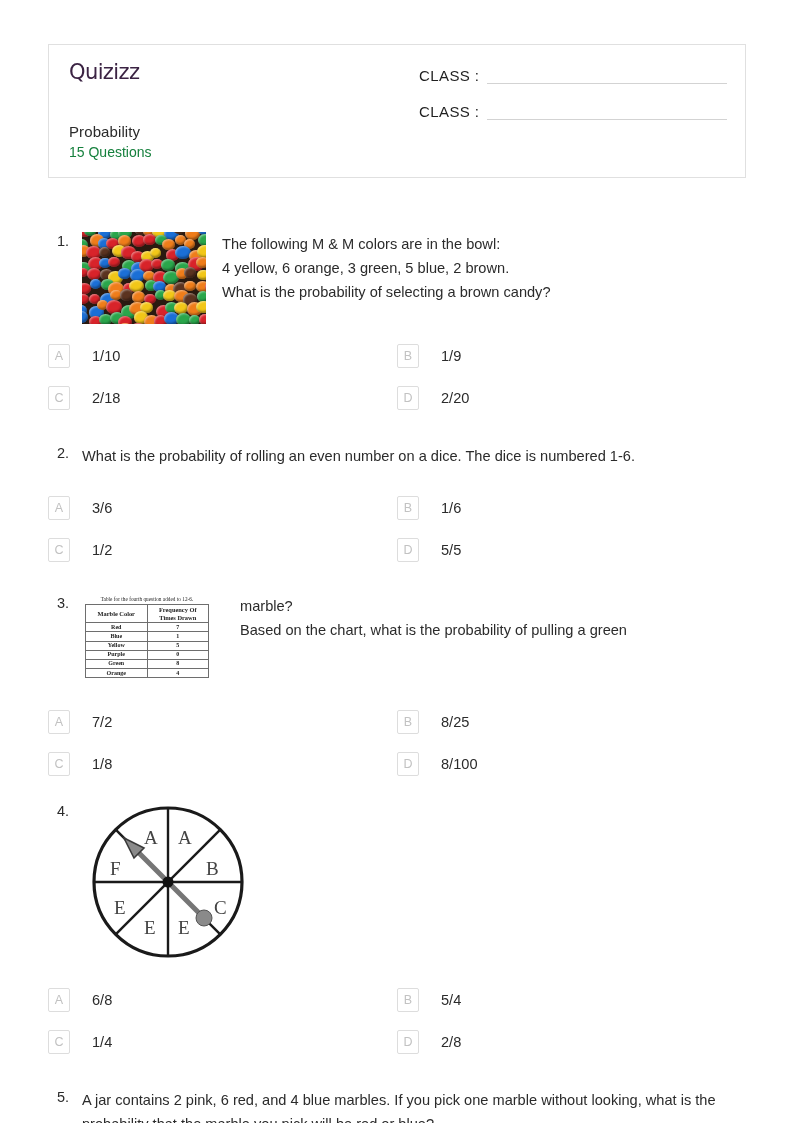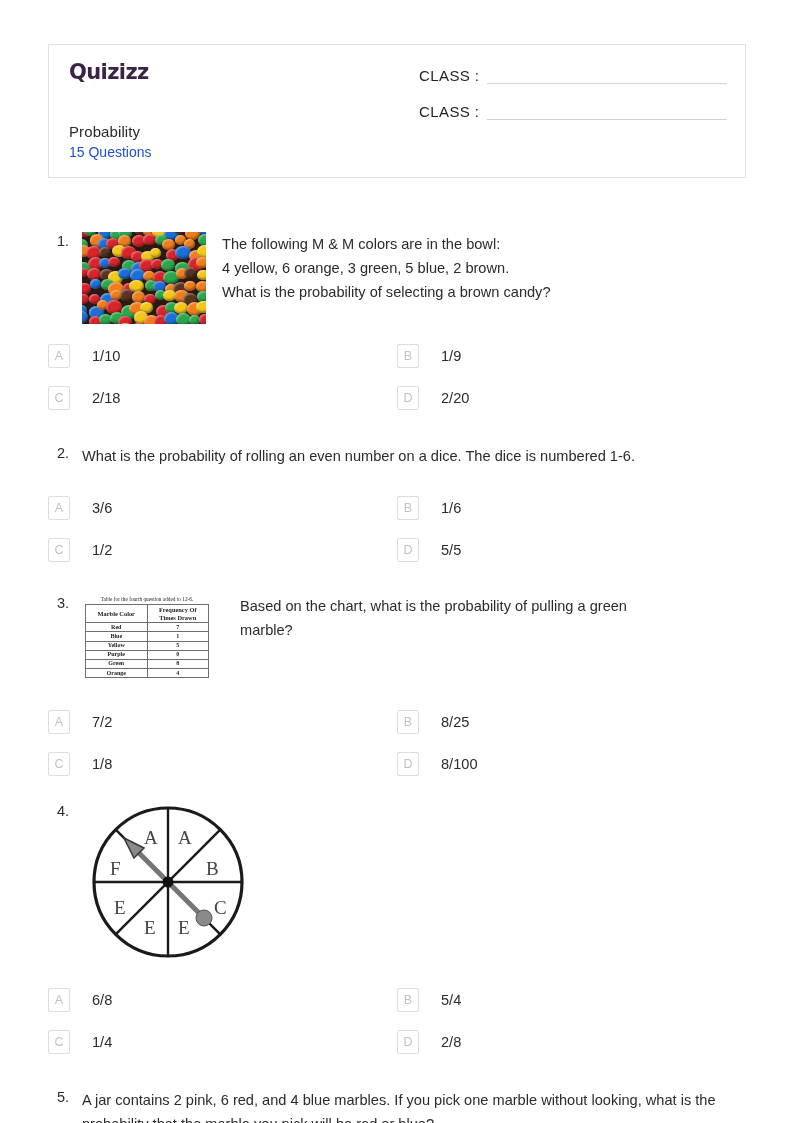--- a/index.html
+++ b/index.html
@@ -34,40 +34,40 @@
     background: #fff;
   }
   .header-left {
     width: 360px;
     padding: 16px 0 0 20px;
     box-sizing: border-box;
     position: relative;
   }
   .logo {
     font-family: "DejaVu Sans", sans-serif;
-    font-weight: bold;
+    font-weight: normal;
     font-size: 21px;
     letter-spacing: -0.6px;
     color: #3b2343;
     line-height: 22px;
   }
   .quiz-title {
     position: absolute;
     left: 20px;
     top: 78px;
     font-size: 15px;
     color: #2b2b2b;
     letter-spacing: 0.1px;
   }
   .quiz-sub {
     position: absolute;
     left: 20px;
     top: 99px;
     font-size: 14px;
-    color: #1d4ed8;
+    color: #15803d;
   }
   .header-right {
     flex: 1;
     padding: 20px 18px 0 10px;
     box-sizing: border-box;
   }
   .field-row {
     display: flex;
     align-items: flex-end;
     margin-bottom: 17px;
@@ -456,22 +456,22 @@
               </tr>
               <tr>
                 <td class="name">Orange</td>
                 <td class="val">4</td>
               </tr>
             </tbody>
               </table>
           </div>
         </div>
         <div class="q-text" style="padding-left:12px;">
+          <span class="line">marble?</span>
           <span class="line">Based on the chart, what is the probability of pulling a green</span>
-          <span class="line">marble?</span>
         </div>
       </div>
       <div class="options" style="margin-top:28px;">
         <div class="option">
           <span class="opt-letter">A</span>
           <span class="opt-text">7/2</span>
         </div>
         <div class="option">
           <span class="opt-letter">B</span>
           <span class="opt-text">8/25</span>

